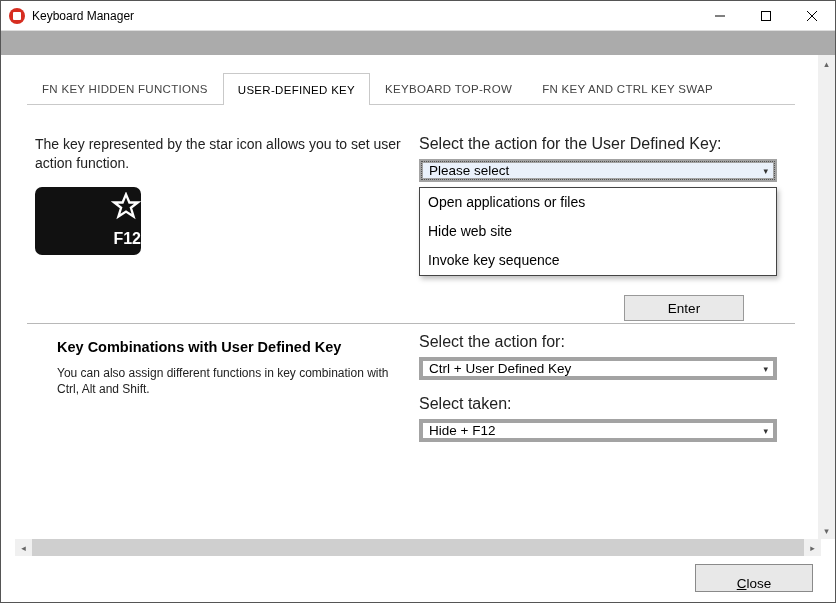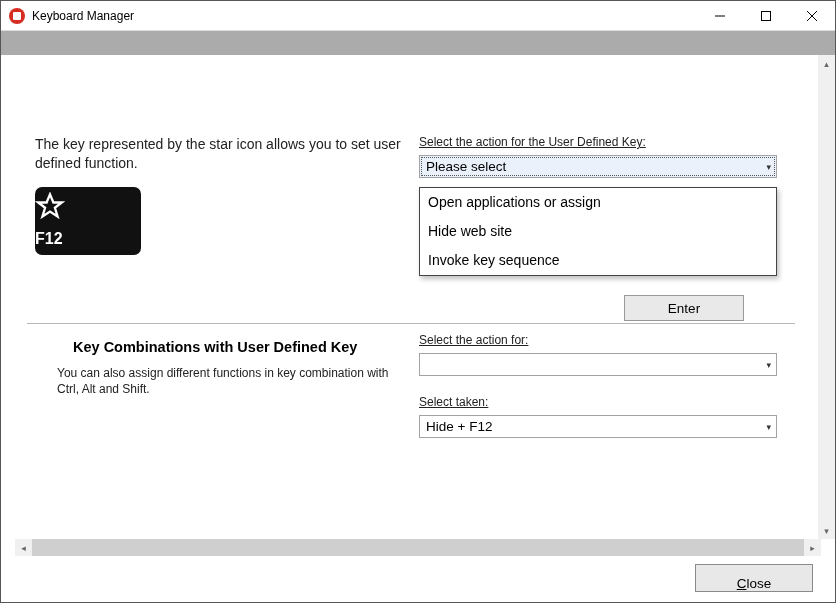--- a/index.html
+++ b/index.html
@@ -108,60 +108,58 @@
     width:370px;
     font-size:14px;
     color:#222;
     line-height:1.35;
   }
   .key-tile {
     margin-top:14px;
     width:106px; height:68px;
     background:#111;
     border-radius:7px;
-    display:flex;flex-direction:column;align-items:flex-start;justify-content:center;
+    display:flex;flex-direction:column;align-items:flex-end;justify-content:center;
     gap:3px;
   }
   .key-tile .star { color:#fff; }
   .key-tile .key-label { color:#fff; font-size:16px; font-weight:600;}
 
   .divider {
     position:absolute;
     left:0; right:0; top:208px;
     border-top:1px solid #b8b8b8;
   }
   .combos-heading {
     position:absolute;
     left:30px; top:224px;
     font-size:14.5px;
     font-weight:700;
-    margin-left:16px;
   }
   .combos-text {
     position:absolute;
     left:30px; top:250px;
     width:340px;
     font-size:12px;
     line-height:1.35;
     color:#222;
   }
 
   .right-col {
     position:absolute;
     left:392px; top:20px; right:0;
   }
   .field-label {
-    font-size:12px;
+    font-size:16px;
     color:#222;
     margin-bottom:6px;
-    text-decoration:underline;
   }
   .select {
     width:358px; height:23px;
-    border:1px solid #a3a3a3;
+    border:4px solid #a3a3a3;
     background:#fff;
     font-size:13.5px;
     padding: 0 18px 0 6px;
     display:flex;align-items:center;
     position:relative;
   }
   .select .chev {
     position:absolute; right:5px; top:50%; transform:translateY(-50%);
     font-size:9px; color:#333;
   }
@@ -239,25 +237,39 @@
           <line x1="0" y1="0" x2="10" y2="10" stroke="#000" stroke-width="1"></line>
           <line x1="10" y1="0" x2="0" y2="10" stroke="#000" stroke-width="1"></line>
         </svg>
     </div>
   </div>
 
   <div class="toolbar-strip"></div>
 
   <div class="content-area">
 
+    <div class="tabs-row">
+      <div class="tab">
+          <span>FN KEY HIDDEN FUNCTIONS</span>
+        </div>
+      <div class="tab active">
+          <span>USER-DEFINED KEY</span>
+        </div>
+      <div class="tab">
+          <span>KEYBOARD TOP-ROW</span>
+        </div>
+      <div class="tab">
+          <span>FN KEY AND CTRL KEY SWAP</span>
+        </div>
+    </div>
 
     <div class="main-body">
 
       <div class="left-intro">
-        <span>The key represented by the star icon allows you to set user defined function.</span>
+        <span>The key represented by the star icon allows you to set user action function.</span>
         <div class="key-tile">
           <span class="star">
             <svg width="30" height="28" viewBox="0 0 24 24" fill="none" stroke="#fff" stroke-width="2">
               <polygon points="12,2 14.9,9 22,9 16.2,13.5 18.5,21 12,16.8 5.5,21 7.8,13.5 2,9 9.1,9"></polygon>
             </svg>
           </span>
           <span class="key-label">F12</span>
         </div>
       </div>
 
@@ -267,32 +279,33 @@
 
       <div class="right-col">
 
         <div class="field-label">Select the action for the User Defined Key:</div>
         <div class="select highlight">
           <span>Please select</span>
           <span class="chev">▾</span>
         </div>
 
         <div class="dropdown-list">
-          <div class="dropdown-item">Open applications or assign</div>
+          <div class="dropdown-item">Open applications or files</div>
           <div class="dropdown-item">Hide web site</div>
           <div class="dropdown-item">Invoke key sequence</div>
         </div>
 
         <div class="hide-btn">
           <span>Enter</span>
         </div>
 
         <div class="field2">
           <div class="field-label">Select the action for:</div>
           <div class="select">
+            <span>Ctrl + User Defined Key</span>
             <span class="chev">▾</span>
           </div>
         </div>
 
         <div class="field3">
           <div class="field-label">Select taken:</div>
           <div class="select">
             <span>Hide + F12</span>
             <span class="chev">▾</span>
           </div>

